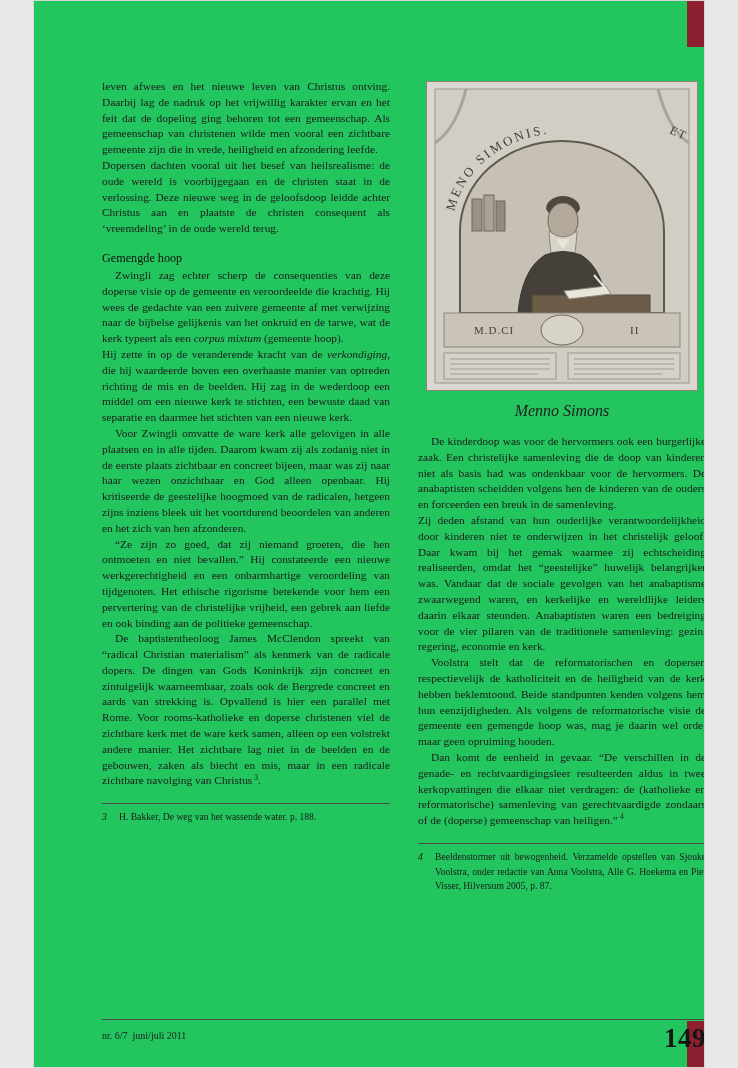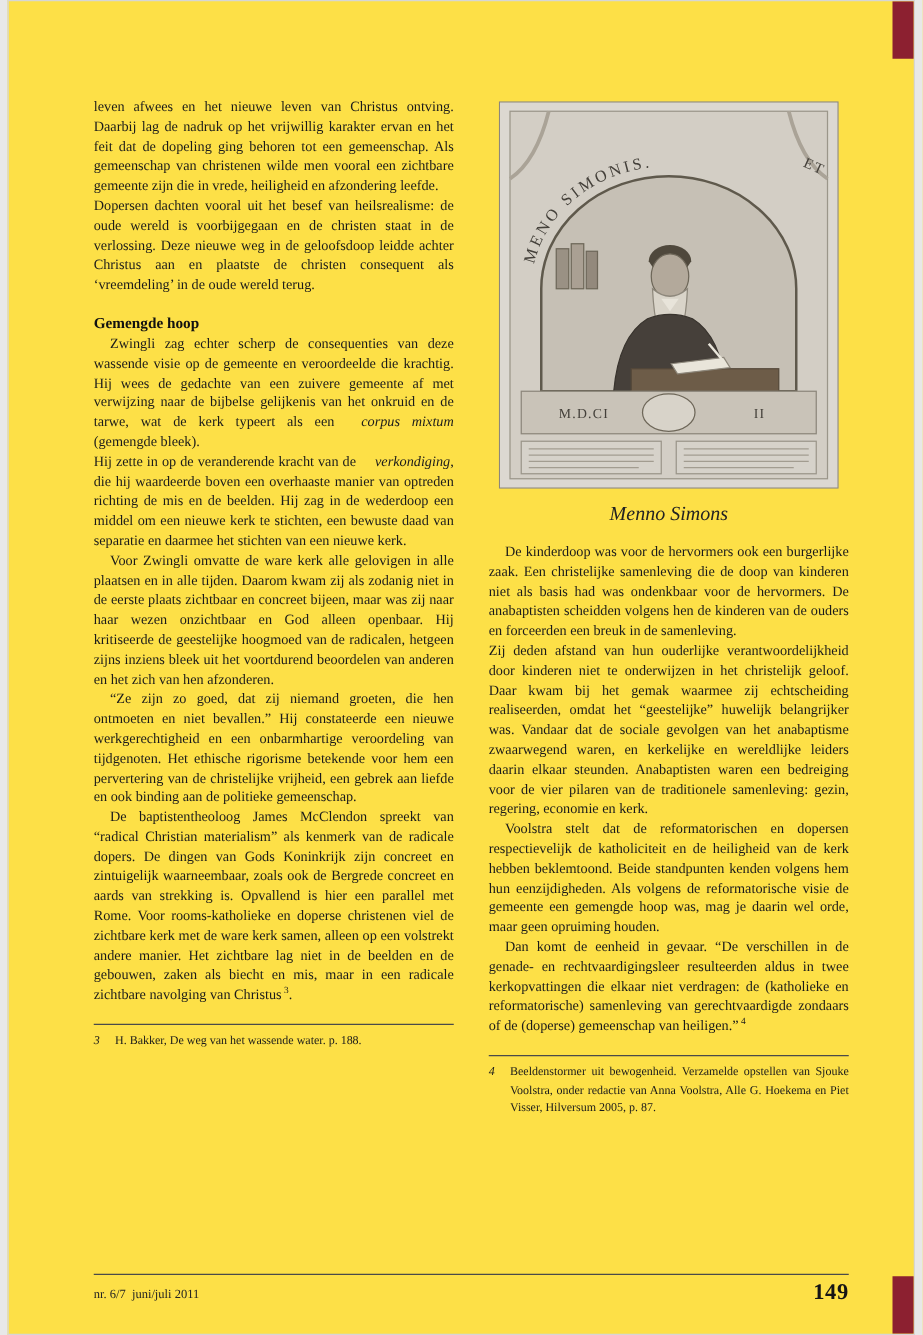--- a/index.html
+++ b/index.html
@@ -1,21 +1,21 @@
 <!DOCTYPE html>
 <html lang="nl"><head>
 <meta charset="utf-8">
 <style>
   * { box-sizing: border-box; }
   html, body { margin: 0; padding: 0; background: #e8e8e8; }
   .page {
     position: relative;
-    width: 726px; height: 1068px;
+    width: 672px; height: 1068px;
     margin: 0 auto;
-    background: #fde047;
+    background: #22c55e;
     border: 1px solid #d6d6d4;
     font-family: "Liberation Serif", "DejaVu Serif", serif;
     color: #1b1b1b;
     overflow: hidden;
   }
   .edge-tab { position: absolute; right: 0; width: 17px; height: 46px; background: #8c2030; }
   .edge-tab.top { top: 0; }
   .edge-tab.bottom { bottom: 0; }
 
   .col { position: absolute; top: 78px; width: 288px; }
@@ -24,27 +24,27 @@
 
   p.body-p {
     margin: 0;
     font-size: 11.4px;
     line-height: 15.8px;
     text-align: justify;
     hyphens: auto; -webkit-hyphens: auto;
   }
   .indent { text-indent: 13px; }
   .gap { margin-top: 14px; }
-  .it { font-style: italic; margin-left: 12px; }
+  .it { font-style: italic; }
 
   h3.section {
     margin: 14px 0 2px 0;
     font-size: 12.2px;
     line-height: 15px;
-    font-weight: bold;
+    font-weight: normal;
     color: #111;
   }
 
   sup.fn-ref {
     font-size: 7.5px;
     line-height: 0;
     vertical-align: super;
     margin-left: 2px;
   }
 
@@ -70,40 +70,40 @@
   .footer {
     position: absolute;
     left: 68px; top: 1018px;
     width: 604px;
     border-top: 1px solid #4a4a4a;
     display: flex;
     justify-content: space-between;
     align-items: flex-start;
   }
   .footer-issue { font-size: 10px; padding-top: 10px; color: #222; text-align: right; }
-  .footer-page  { font-size: 18px; font-weight: 600; padding-top: 3px; color: #151515; letter-spacing: 0.5px; }
+  .footer-page  { font-size: 27px; font-weight: 600; padding-top: 3px; color: #151515; letter-spacing: 0.5px; }
 
   
   .engraving text { font-family: "Liberation Serif", "DejaVu Serif", serif; fill: #44403a; }
 </style>
 </head>
 <body>
 
 <div class="page">
 
   <div class="edge-tab top" style="background: rgb(140, 32, 48);"></div>
   <div class="edge-tab bottom" style="background: rgb(140, 32, 48);"></div>
 
   <div class="col col-left">
     <p class="body-p">leven afwees en het nieuwe leven van Christus ontving. Daarbij lag de nadruk op het vrijwillig karakter ervan en het feit dat de dopeling ging behoren tot een gemeenschap. Als gemeenschap van christenen wilde men vooral een zichtbare gemeente zijn die in vrede, heiligheid en afzondering leefde.</p>
     <p class="body-p gap">Dopersen dachten vooral uit het besef van heilsrealisme: de oude wereld is voorbijgegaan en de christen staat in de verlossing. Deze nieuwe weg in de geloofsdoop leidde achter Christus aan en plaatste de christen consequent als ‘vreemdeling’ in de oude wereld terug.</p>
 
     <h3 class="section">Gemengde hoop</h3>
 
-    <p class="body-p indent"><span>Zwingli zag echter scherp de consequenties van deze wassende visie op de gemeente en veroordeelde die krachtig. Hij wees de gedachte van een zuivere gemeente af met verwijzing naar de bijbelse gelijkenis van het onkruid en de tarwe, wat de kerk typeert als een </span><span class="it">corpus mixtum</span><span> (gemengde bleek).</span></p>
+    <p class="body-p indent"><span>Zwingli zag echter scherp de consequenties van deze doperse visie op de gemeente en veroordeelde die krachtig. Hij wees de gedachte van een zuivere gemeente af met verwijzing naar de bijbelse gelijkenis van het onkruid en de tarwe, wat de kerk typeert als een </span><span class="it">corpus mixtum</span><span> (gemeente hoop).</span></p>
 
     <p class="body-p gap"><span>Hij zette in op de veranderende kracht van de </span><span class="it">verkondiging</span><span>, die hij waardeerde boven een overhaaste manier van optreden richting de mis en de beelden. Hij zag in de wederdoop een middel om een nieuwe kerk te stichten, een bewuste daad van separatie en daarmee het stichten van een nieuwe kerk.</span></p>
 
     <p class="body-p indent">Voor Zwingli omvatte de ware kerk alle gelovigen in alle plaatsen en in alle tijden. Daarom kwam zij als zodanig niet in de eerste plaats zichtbaar en concreet bijeen, maar was zij naar haar wezen onzichtbaar en God alleen openbaar. Hij kritiseerde de geestelijke hoogmoed van de radicalen, hetgeen zijns inziens bleek uit het voortdurend beoordelen van anderen en het zich van hen afzonderen.</p>
     <p class="body-p indent">“Ze zijn zo goed, dat zij niemand groeten, die hen ontmoeten en niet bevallen.” Hij constateerde een nieuwe werkgerechtigheid en een onbarmhartige veroordeling van tijdgenoten. Het ethische rigorisme betekende voor hem een pervertering van de christelijke vrijheid, een gebrek aan liefde en ook binding aan de politieke gemeenschap.</p>
 
     <p class="body-p indent"><span>De baptistentheoloog James McClendon spreekt van “radical Christian materialism” als kenmerk van de radicale dopers. De dingen van Gods Koninkrijk zijn concreet en zintuigelijk waarneembaar, zoals ook de Bergrede concreet en aards van strekking is. Opvallend is hier een parallel met Rome. Voor rooms-katholieke en doperse christenen viel de zichtbare kerk met de ware kerk samen, alleen op een volstrekt andere manier. Het zichtbare lag niet in de beelden en de gebouwen, zaken als biecht en mis, maar in een radicale zichtbare navolging van Christus</span><sup class="fn-ref">3</sup><span>.</span></p>
 
     <div class="footnote-block">
       <div class="footnote">

